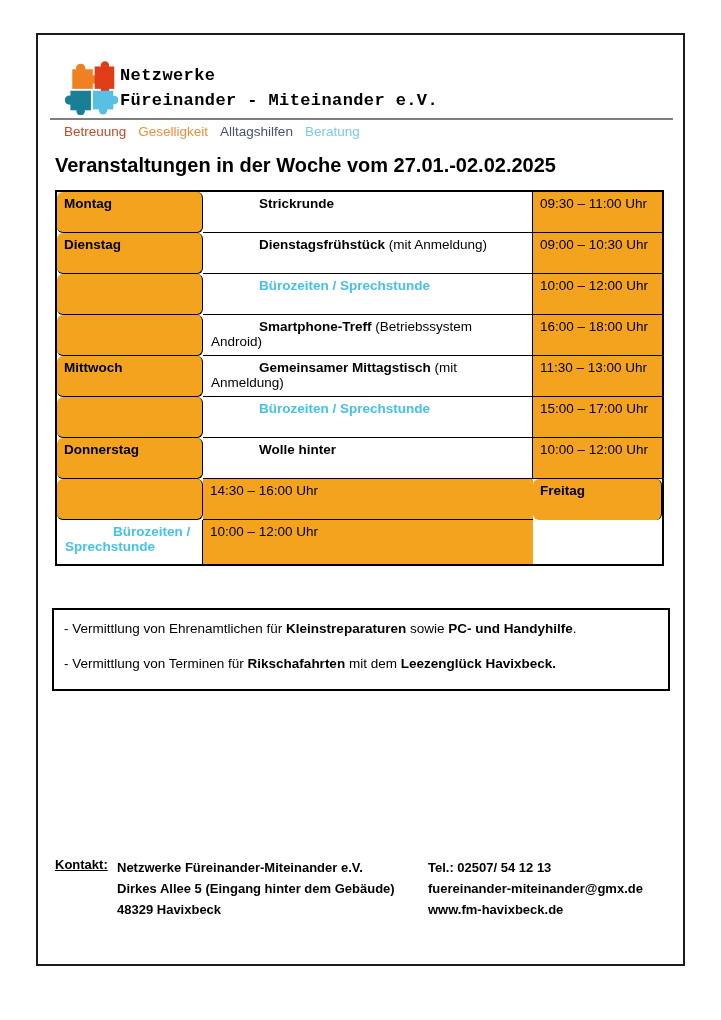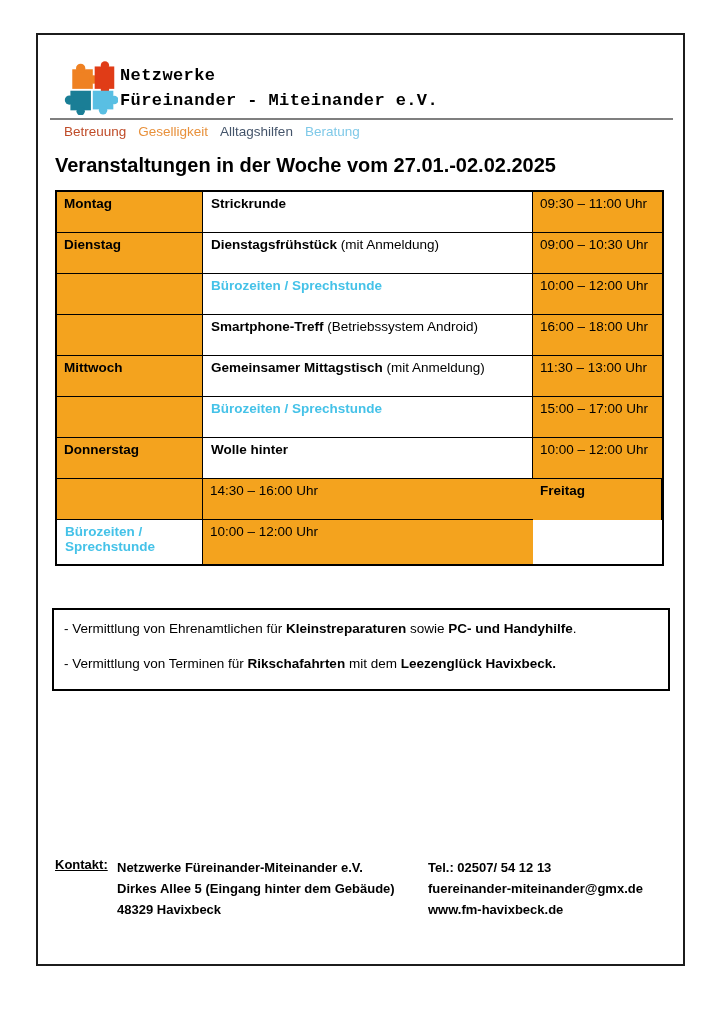--- a/index.html
+++ b/index.html
@@ -21,24 +21,24 @@
   h1.doc-title { position:absolute; left:17px; top:119px; font-size:20px; font-weight:bold; }
   
   .sched {
     position:absolute; left:17px; top:155px; width:609px;
     display:grid; grid-template-columns:146px 330px 129px;
     grid-template-rows:41px 41px 41px 41px 41px 41px 41px 41px 44px;
     border:2px solid #000; background:#fff;
   }
   .cell { font-size:13.5px; padding:4px 6px 0 7px; border-bottom:1.5px solid #000; overflow:hidden; }
   .cell.last-row { border-bottom:none; }
-  .cell.day   { background:var(--orange); font-weight:bold; border-right:1.5px solid #000; }
+  .cell.day   { background:var(--orange); font-weight:bold; border-right:1.5px solid #000;border-radius:6px; }
   .cell.event { background:#fff; border-right:1.5px solid #000; padding-left:8px; }
   .cell.time  { background:var(--orange); }
-  .event .ev-bold { font-weight:bold; }
+  .event .ev-bold { font-weight:bold;margin-left:48px; }
   .event.hl .ev-bold { color:var(--cyan); }
   
   .infobox {
     position:absolute; left:14px; top:573px; width:618px; height:83px;
     border:2px solid #000; background:#fff; padding:11px 10px 0 10px;
   }
   .infobox .iline { font-size:13.5px; margin-bottom:20px; white-space:nowrap; }
   .infobox .seg-b { font-weight:bold; }
   
   .contact { position:absolute; left:0; top:820px; width:649px; font-size:13px; font-weight:bold; }

